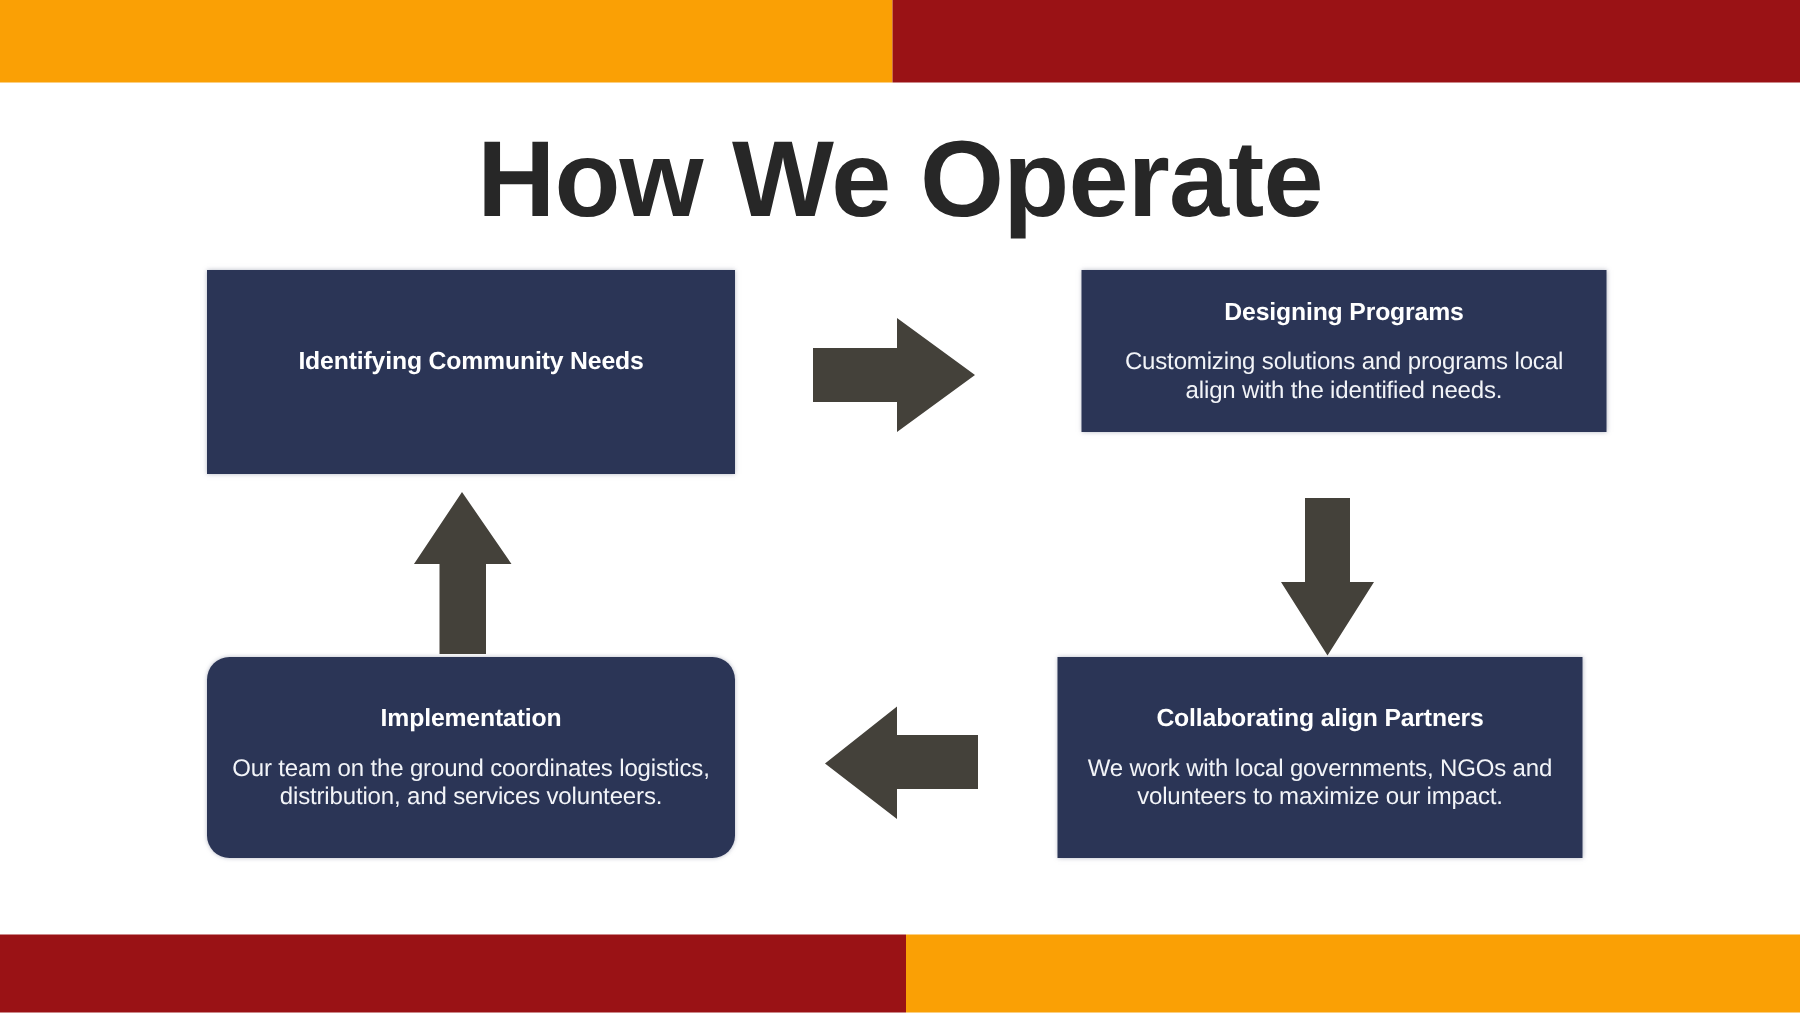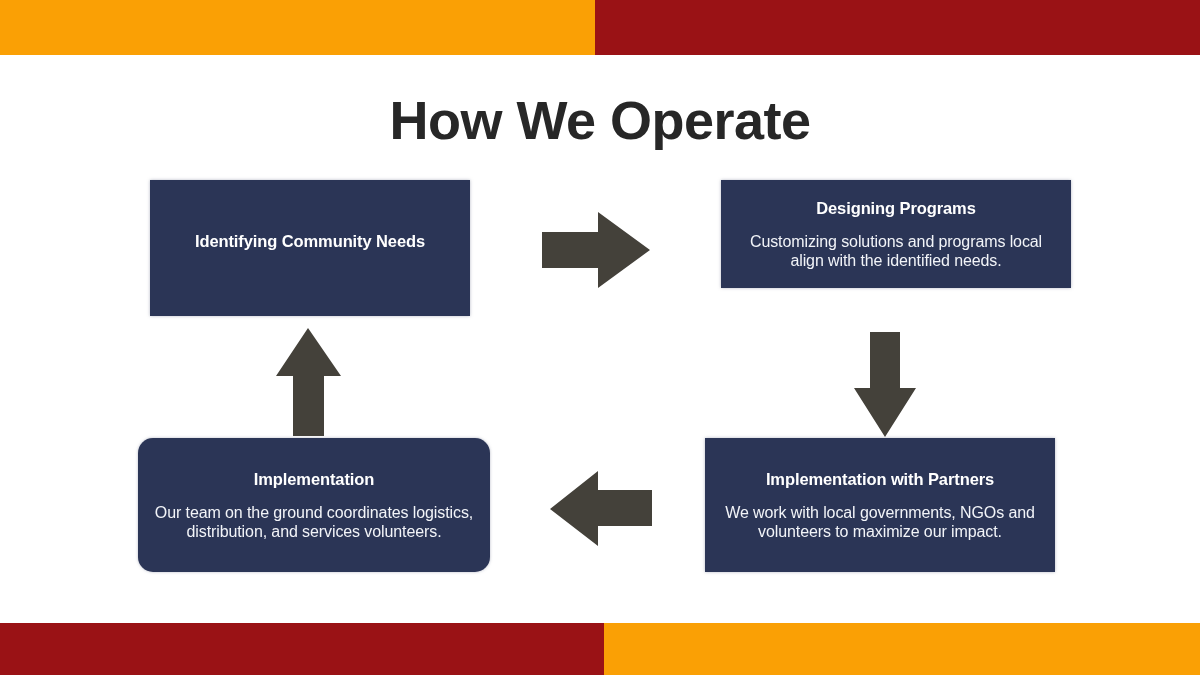--- a/index.html
+++ b/index.html
@@ -32,21 +32,21 @@
   .bar-bottom .seg-left { width: 604px;  background: #9A1215; }
   .bar-bottom .seg-right{ width: 596px;  background: #FAA005; }
 
   
   .page-title {
     position: absolute;
     top: 88px;
     left: 0;
     width: 1200px;
     text-align: center;
-    font-size: 54px;
+    font-size: 72px;
     font-weight: 800;
     letter-spacing: -0.5px;
     color: #272727;
     line-height: 64px;
   }
 
   
   .diagram {
     position: absolute;
     top: 0; left: 0;
@@ -76,21 +76,21 @@
   }
   .step-box .step-desc {
     color: #F2F4F8;
     font-size: 16px;
     font-weight: 400;
     line-height: 19.5px;
     text-align: center;
     letter-spacing: -0.1px;
   }
 
-  #box-1 { left: 150px; top: 180px; width: 320px; height: 136px; }
+  #box-1 { left: 138px; top: 180px; width: 352px; height: 136px; }
   #box-2 { left: 721px; top: 180px; width: 350px; height: 108px; }
   #box-3 { left: 705px; top: 438px; width: 350px; height: 134px; }
   #box-4 { left: 138px; top: 438px; width: 352px; height: 134px; border-radius: 15px; }
 
   
   .arrow { position: absolute; }
   .arrow svg { display: block; }
 
   #arrow-right { left: 538px; top: 208px; width: 116px; height: 84px; }
   #arrow-down  { left: 848px; top: 330px; width: 70px;  height: 110px; }
@@ -112,21 +112,21 @@
   <div class="step-box" id="box-1">
     <div class="step-title">Identifying Community Needs</div>
   </div>
 
   <div class="step-box" id="box-2">
     <div class="step-title">Designing Programs</div>
     <div class="step-desc">Customizing solutions and programs local align with the identified needs.</div>
   </div>
 
   <div class="step-box" id="box-3">
-    <div class="step-title">Implementation with Partners</div>
+    <div class="step-title">Collaborating align Partners</div>
     <div class="step-desc">We work with local governments, NGOs and volunteers to maximize our impact.</div>
   </div>
 
   <div class="step-box" id="box-4">
     <div class="step-title">Implementation</div>
     <div class="step-desc">Our team on the ground coordinates logistics, distribution, and services volunteers.</div>
   </div>
 
   <div class="arrow" id="arrow-right">
     <svg viewBox="0 0 116 84" width="116" height="84">

